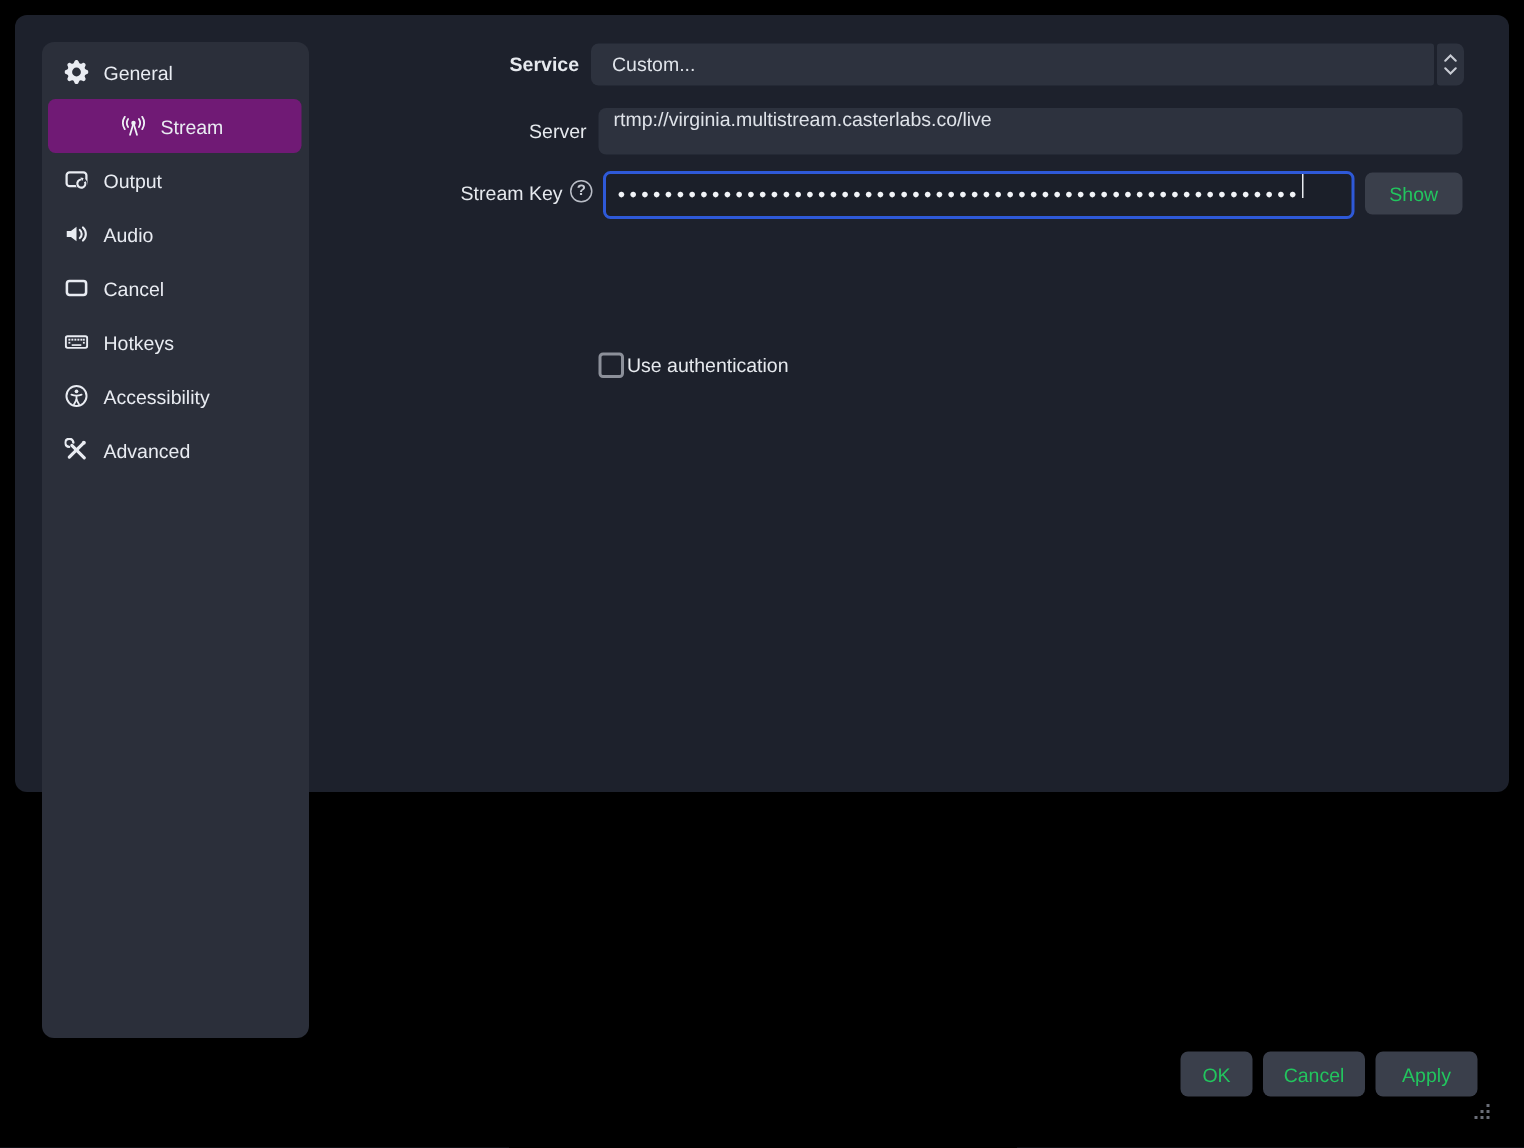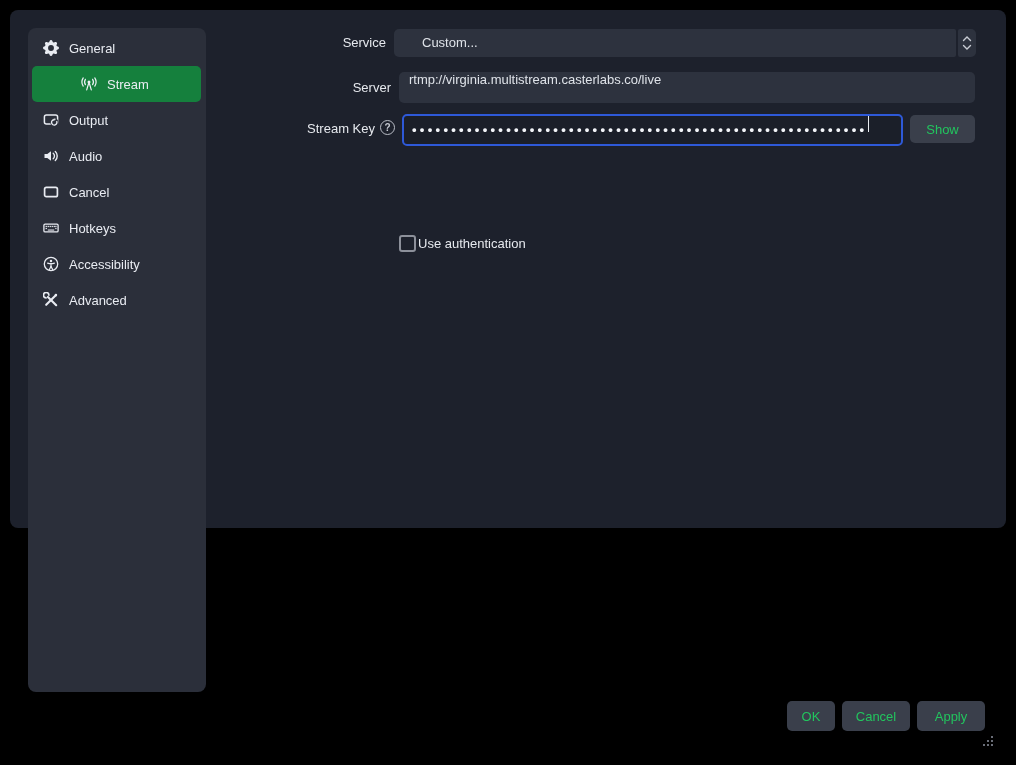--- a/index.html
+++ b/index.html
@@ -14,33 +14,33 @@
   }
   
   .sidebar{
     position:absolute;left:18px;top:18px;width:178px;height:664px;
     background:#2b2f3a;border-radius:8px;box-sizing:border-box;padding-top:2px;
   }
   .side-item{
     height:36px;margin:0 5px 0 4px;display:flex;align-items:center;gap:9px;
     padding-left:10px;border-radius:5px;color:#e9ecf2;font-size:13px;cursor:default;
   }
-  .side-item.selected{background:#15803d;padding-left:48px;}
+  .side-item.selected{background:#701a75;padding-left:48px;}
   .side-icon{width:18px;height:16px;display:flex;align-items:center;justify-content:center;flex:none;}
   .side-icon svg{display:block;}
   
   .flabel{
     position:absolute;color:#e6e9ee;font-size:13px;text-align:right;
   }
   .combo{
     position:absolute;left:384px;top:19px;width:582px;height:28px;display:flex;
   }
   .combo-body{
     flex:1;background:#2d323e;border-radius:5px 2px 2px 5px;color:#dfe3e9;
-    font-size:13px;line-height:28px;padding-left:28px;overflow:hidden;white-space:nowrap;
+    font-size:13px;line-height:28px;padding-left:14px;overflow:hidden;white-space:nowrap;
   }
   .combo-spin{
     width:18px;margin-left:2px;background:#2d323e;border-radius:2px 5px 5px 2px;
     display:flex;flex-direction:column;align-items:center;justify-content:center;gap:2px;
   }
   .field{
     position:absolute;background:#2d323e;border-radius:5px;color:#dfe3e9;
     font-size:13px;box-sizing:border-box;display:flex;align-items:flex-start;
     padding:0 10px;overflow:hidden;white-space:nowrap;
   }
@@ -184,21 +184,21 @@
             <path d="M4.9 4.9 13.2 13.2" stroke-width="2.1"></path>
             <path d="M12.8 3.2 3.2 12.8" stroke-width="2.1"></path>
           </g>
           <circle cx="12.9" cy="3.1" r="1.3" fill="#e9ecf2"></circle>
         </svg>
       </span>
       <span>Advanced</span>
     </div>
   </nav>
 
-  <span class="flabel" style="left:200px;top:19px;width:176px;line-height:28px;">Service</span>
+  <span class="flabel" style="left:200px;top:19px;width:176px;line-height:28px;font-weight:bold;">Service</span>
   <div class="combo">
     <div class="combo-body">Custom...</div>
     <div class="combo-spin">
       <svg width="10" height="6" viewBox="0 0 10 6">
           <path d="M1.5 4.5 5 1l3.5 3.5" fill="none" stroke="#c9ccd4" stroke-width="1.4" stroke-linecap="round"></path>
         </svg>
       <svg width="10" height="6" viewBox="0 0 10 6">
           <path d="M1.5 1.5 5 5l3.5-3.5" fill="none" stroke="#c9ccd4" stroke-width="1.4" stroke-linecap="round"></path>
         </svg>
     </div>

